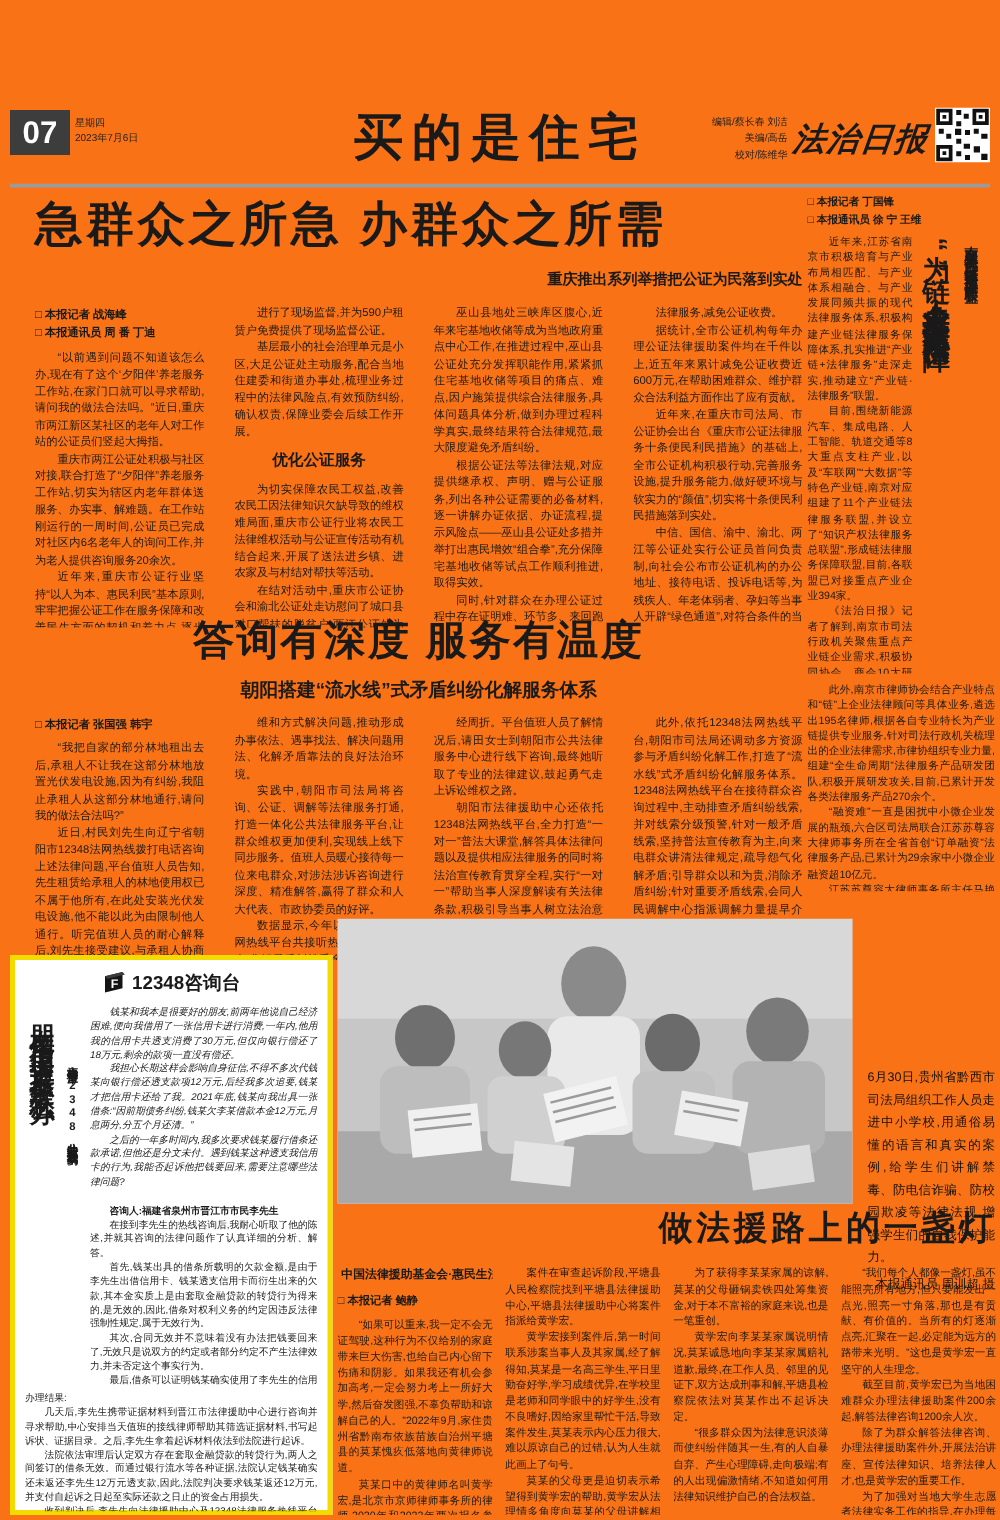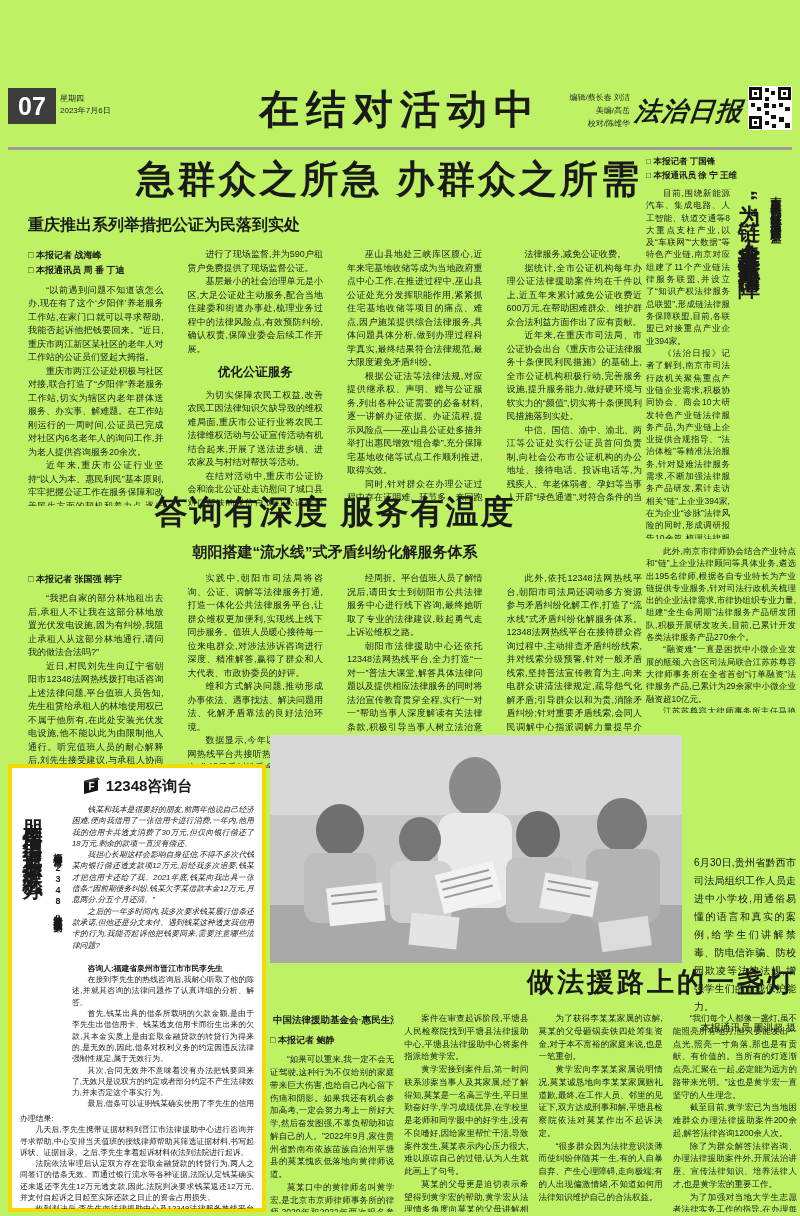--- a/index.html
+++ b/index.html
@@ -1,16 +1,16 @@
 <!DOCTYPE html>
 <html><head>
 <meta charset="utf-8">
 <style>
   html,body{margin:0;padding:0;background:#e9e9e9;}
-  .page{position:relative;width:800px;height:1216px;margin:0 auto;background:#bef264;
+  .page{position:relative;width:800px;height:1216px;margin:0 auto;background:#f97316;
         font-family:"Liberation Sans","DejaVu Sans",sans-serif;color:#1a1a1a;overflow:hidden;}
   
   .pagenum{position:absolute;left:8px;top:88px;width:48px;height:36px;background:#3d3d3d;color:#fff;
            display:flex;align-items:center;justify-content:center;font-size:25px;font-weight:900;}
   .dateblock{position:absolute;left:60px;top:93px;font-size:8px;line-height:1.5;color:#222;}
   .section-title{position:absolute;left:0;right:0;top:82px;text-align:center;
                  font-size:40px;font-weight:900;letter-spacing:7px;}
   .mast-right{position:absolute;right:8px;top:86px;display:flex;align-items:flex-start;gap:5px;}
   .editors{font-size:8px;text-align:right;line-height:1.6;color:#222;padding-top:6px;}
   .paper-name{font-family:"Liberation Serif","DejaVu Serif",serif;font-size:26px;font-weight:900;
@@ -20,22 +20,22 @@
   
   .cols{display:flex;gap:24px;}
   .col{flex:1;font-size:9px;line-height:1.5;text-align:justify;overflow:hidden;}
   .para{margin:0;text-indent:2em;}
   .italic{font-style:italic;}
   .sec-head{text-align:center;font-weight:700;font-size:12.5px;margin:7px 0;text-indent:0;}
   .byline{font-weight:700;font-size:9px;line-height:1.7;text-indent:0;}
   .byline-block{margin-bottom:5px;}
   
   .a1{position:absolute;left:28px;top:154px;width:614px;}
-  .a1 .headline{margin:0;text-align:right;font-size:38px;font-weight:900;letter-spacing:3px;}
-  .a1 .subhead{margin:10px 0 12px;text-align:left;font-size:16px;font-weight:700;}
+  .a1 .headline{margin:0;text-align:left;font-size:38px;font-weight:900;letter-spacing:3px;}
+  .a1 .subhead{margin:10px 0 12px;text-align:right;font-size:12px;font-weight:700;}
   .a1 .col{height:258px;}
   
   .a2{position:absolute;left:28px;top:490px;width:614px;}
   .a2 .headline{margin:0;text-align:center;font-size:33px;font-weight:900;letter-spacing:2px;}
   .a2 .subhead{margin:8px 0 10px;text-align:center;font-size:15px;font-weight:700;}
   .a2 .col{height:196px;}
   
   .a3{position:absolute;left:646px;top:154px;width:150px;}
   .a3 .byline{font-size:8.5px;}
   .a3-mid{display:flex;margin-top:4px;}
@@ -75,21 +75,21 @@
 </head>
 <body>
 
 <div class="page">
 
   <div class="pagenum">07</div>
   <div class="dateblock">
     <div>星期四</div>
     <div>2023年7月6日</div>
   </div>
-  <div class="section-title">在结对活动中</div>
+  <div class="section-title">买的是住宅</div>
   <div class="mast-right">
     <div class="editors">
       <div>编辑/蔡长春 刘洁</div>
       <div>美编/高岳</div>
       <div>校对/陈维华</div>
     </div>
     <div class="paper-name">法治日报</div>
     <svg class="qr" width="44" height="44" viewBox="0 0 44 44">
       <rect width="44" height="44" fill="#fff"></rect>
       <g fill="#111">
@@ -129,21 +129,21 @@
   <section class="a1">
     <h1 class="headline">急群众之所急  办群众之所需</h1>
     <h2 class="subhead">重庆推出系列举措把公证为民落到实处</h2>
     <div class="cols">
       <div class="col">
         <div class="byline-block">
           <div class="byline">□ 本报记者  战海峰</div>
           <div class="byline">□ 本报通讯员 周  番 丁迪</div>
         </div>
         <div>
-            <p class="para">“以前遇到问题不知道该怎么办,现在有了这个‘夕阳伴’养老服务工作站,在家门口就可以寻求帮助,我能否起诉他把钱要回来。”近日,重庆市两江新区某社区的老年人对工作站的公证员们竖起大拇指。</p>
+            <p class="para">“以前遇到问题不知道该怎么办,现在有了这个‘夕阳伴’养老服务工作站,在家门口就可以寻求帮助,请问我的做法合法吗。”近日,重庆市两江新区某社区的老年人对工作站的公证员们竖起大拇指。</p>
             <p class="para">重庆市两江公证处积极与社区对接,联合打造了“夕阳伴”养老服务工作站,切实为辖区内老年群体送服务、办实事、解难题。在工作站刚运行的一周时间,公证员已完成对社区内6名老年人的询问工作,并为老人提供咨询服务20余次。</p>
             <p class="para">近年来,重庆市公证行业坚持“以人为本、惠民利民”基本原则,牢牢把握公证工作在服务保障和改善民生方面的契机和着力点,逐步建立相关长效机制。</p>
           </div>
       </div>
       <div class="col">
           <div>
             <p class="para">进行了现场监督,并为590户租赁户免费提供了现场监督公证。</p>
             <p class="para">基层最小的社会治理单元是小区,大足公证处主动服务,配合当地住建委和街道办事处,梳理业务过程中的法律风险点,有效预防纠纷,确认权责,保障业委会后续工作开展。</p>
             <div class="sec-head">优化公证服务</div>
             <p class="para">为切实保障农民工权益,改善农民工因法律知识欠缺导致的维权难局面,重庆市公证行业将农民工法律维权活动与公证宣传活动有机结合起来,开展了送法进乡镇、进农家及与村结对帮扶等活动。</p>
@@ -177,22 +177,22 @@
           <div class="byline">□ 本报记者 张国强 韩宇</div>
         </div>
         <div>
             <p class="para">“我把自家的部分林地租出去后,承租人不让我在这部分林地放置光伏发电设施,因为有纠纷,我阻止承租人从这部分林地通行,请问我的做法合法吗?”</p>
             <p class="para">近日,村民刘先生向辽宁省朝阳市12348法网热线拨打电话咨询上述法律问题,平台值班人员告知,先生租赁给承租人的林地使用权已不属于他所有,在此处安装光伏发电设施,他不能以此为由限制他人通行。听完值班人员的耐心解释后,刘先生接受建议,与承租人协商达成一致。</p>
             <p class="para">这起可能升级的矛盾纠纷被妥善化解,是朝阳市12348法网热线平台高效化解大量矛盾纠纷的一个缩影。</p>
           </div>
       </div>
       <div class="col">
           <div>
+            <p class="para">维和方式解决问题,推动形成办事依法、遇事找法、解决问题用法、化解矛盾靠法的良好法治环境。</p>
             <p class="para">实践中,朝阳市司法局将咨询、公证、调解等法律服务打通,打造一体化公共法律服务平台,让群众维权更加便利,实现线上线下同步服务。值班人员暖心接待每一位来电群众,对涉法涉诉咨询进行深度、精准解答,赢得了群众和人大代表、市政协委员的好评。</p>
-            <p class="para">维和方式解决问题,推动形成办事依法、遇事找法、解决问题用法、化解矛盾靠法的良好法治环境。</p>
             <p class="para">数据显示,今年以来,12348法网热线平台共接听热线电话2万余次,化解矛盾纠纷千余件,接待群众来访300余人次,群众满意率达98%,人民调解参与化解成效明显。</p>
           </div>
         </div>
       <div class="col">
           <div>
             <p class="para">经周折。平台值班人员了解情况后,请田女士到朝阳市公共法律服务中心进行线下咨询,最终她听取了专业的法律建议,鼓起勇气走上诉讼维权之路。</p>
             <p class="para">朝阳市法律援助中心还依托12348法网热线平台,全力打造“一对一”普法大课堂,解答具体法律问题以及提供相应法律服务的同时将法治宣传教育贯穿全程,实行“一对一”帮助当事人深度解读有关法律条款,积极引导当事人树立法治意识、树立法治思维,运用法律方式维权。</p>
             <p class="para">“朝阳市法律援助中心根据12348法网热线平台来电咨询情况,将民商经济类、婚姻家庭及劳动争议纠纷类等咨询进行数据占比分析,将咨询人群按老年人、妇女等类别分类,形成及时反映相关社情民意和问题的报告,建议相关部门重视对特定群体合法权益的保护。”朝阳市12348法网热线平台管理员介绍说。</p>
           </div>
         </div>
@@ -203,20 +203,21 @@
           </div>
         </div>
     </div>
   </section>
 
   <aside class="a3">
     <div class="byline">□ 本报记者  丁国锋</div>
     <div class="byline">□ 本报通讯员 徐  宁 王维</div>
     <div class="a3-mid">
       <div class="a3-body">
+          <p class="para">近年来,江苏省南京市积极培育与产业布局相匹配、与产业体系相融合、与产业发展同频共振的现代法律服务体系,积极构建产业链法律服务保障体系,扎实推进“产业链+法律服务”走深走实,推动建立“产业链·法律服务”联盟。</p>
           <p class="para">目前,围绕新能源汽车、集成电路、人工智能、轨道交通等8大重点支柱产业,以及“车联网”“大数据”等特色产业链,南京对应组建了11个产业链法律服务联盟,并设立了“知识产权法律服务总联盟”,形成链法律服务保障联盟,目前,各联盟已对接重点产业企业394家。</p>
           <p class="para">《法治日报》记者了解到,南京市司法行政机关聚焦重点产业链企业需求,积极协同协会、商会10大研发特色产业链法律服务产品,为产业链上企业提供合规指导、“法治体检”等精准法治服务,针对疑难法律服务需求,不断加强法律服务产品研发,累计走访相关“链”上企业394家,在为企业“诊脉”法律风险的同时,形成调研报告10余篇,梳理法律服务需求130余项。</p>
         </div>
       <div class="a3-vhead">为“链”上企业发展提供有力法治保障</div>
       <div class="a3-kicker">南京聚焦特色产业链组建法律服务保障联盟</div>
     </div>
     <div class="a3-bottom">
         <p class="para">此外,南京市律师协会结合产业特点和“链”上企业法律顾问等具体业务,遴选出195名律师,根据各自专业特长为产业链提供专业服务,针对司法行政机关梳理出的企业法律需求,市律协组织专业力量,组建“全生命周期”法律服务产品研发团队,积极开展研发攻关,目前,已累计开发各类法律服务产品270余个。</p>
         <p class="para">“融资难”一直是困扰中小微企业发展的瓶颈,六合区司法局联合江苏苏尊容大律师事务所在全省首创“订单融资”法律服务产品,已累计为29余家中小微企业融资超10亿元。</p>
         <p class="para">江苏苏尊容大律师事务所主任马艳梅告诉记者,“订单融资”能解决企业在生产和运行过程中遇到的先期资金难题。</p>

